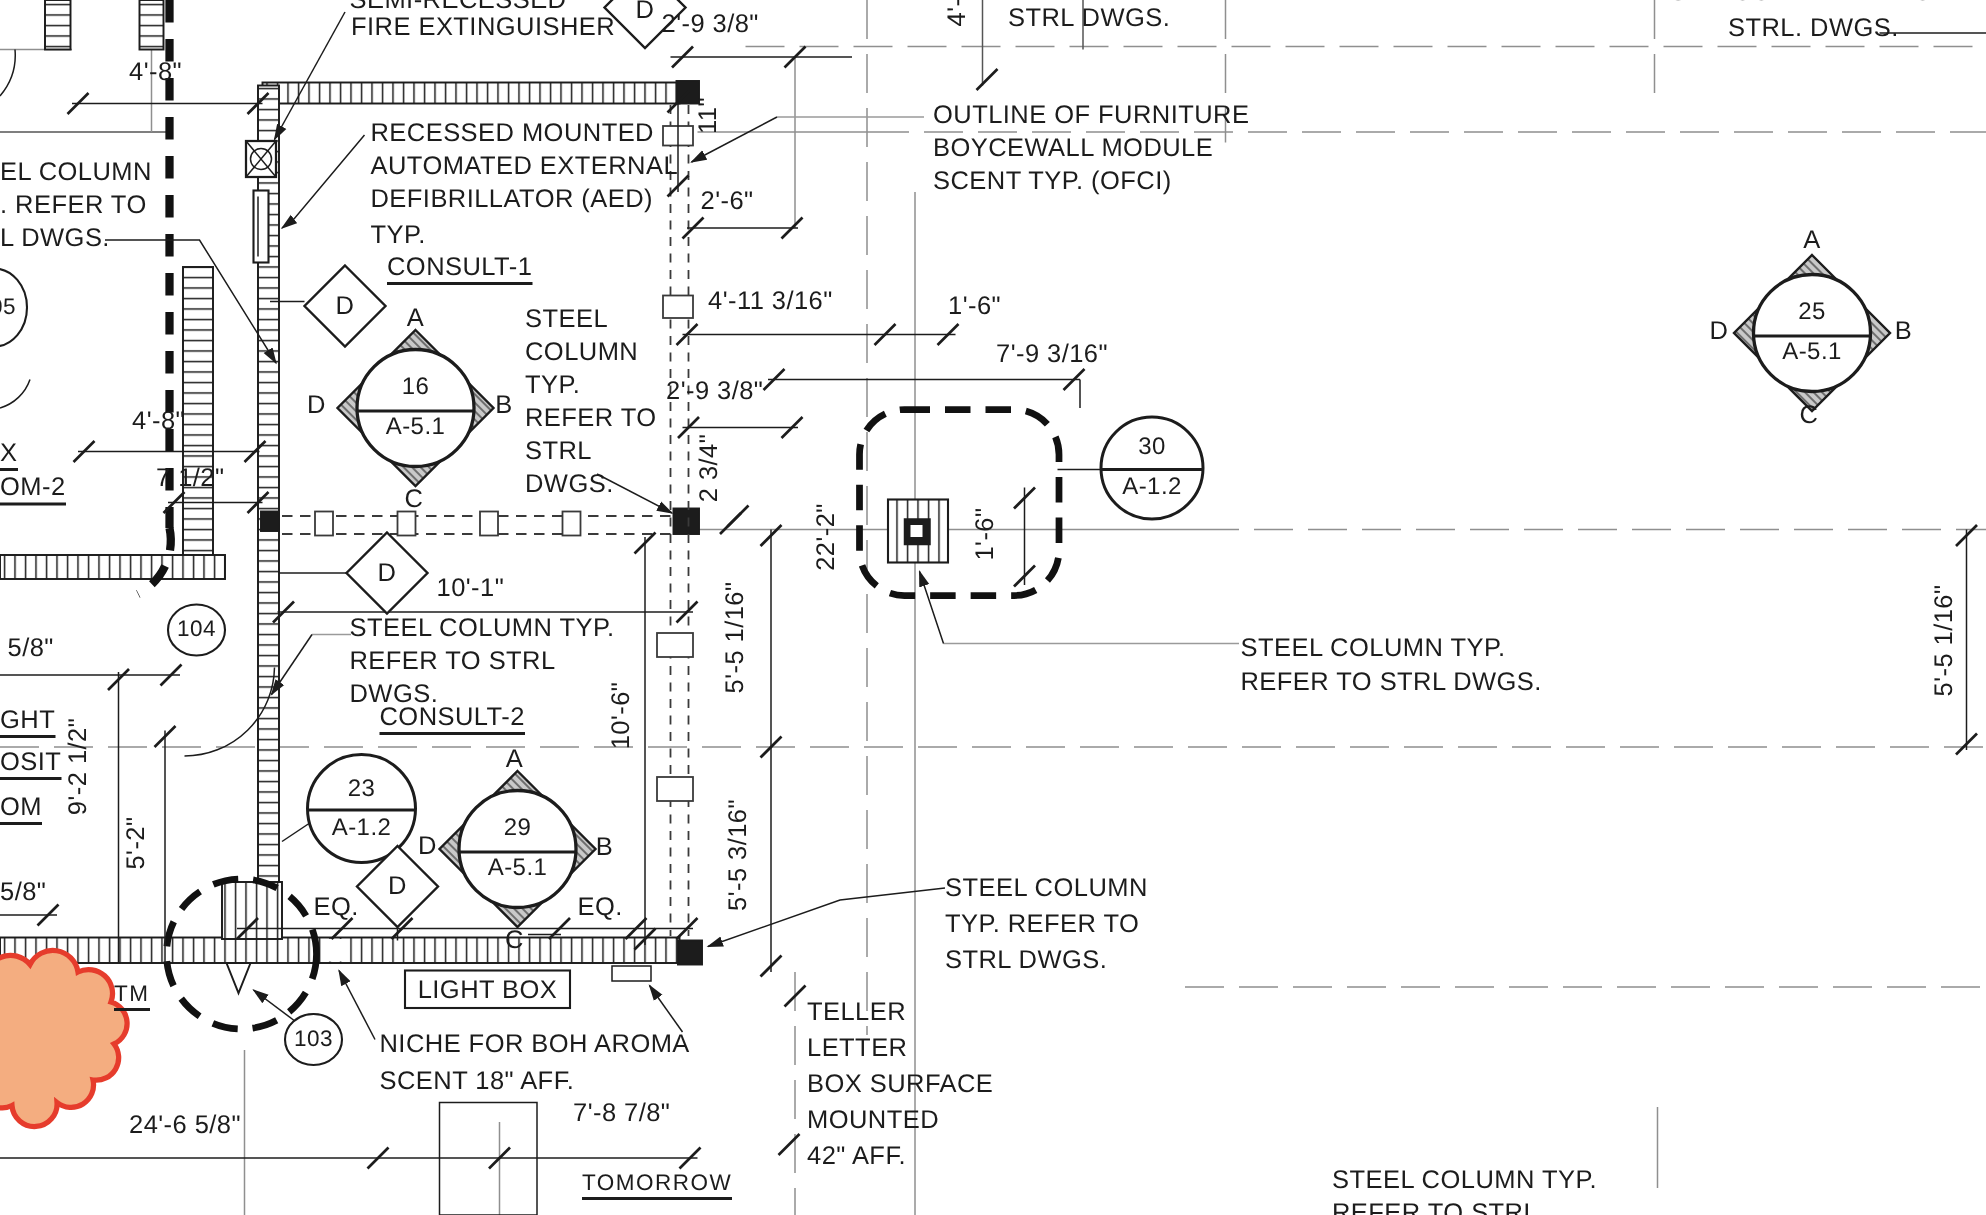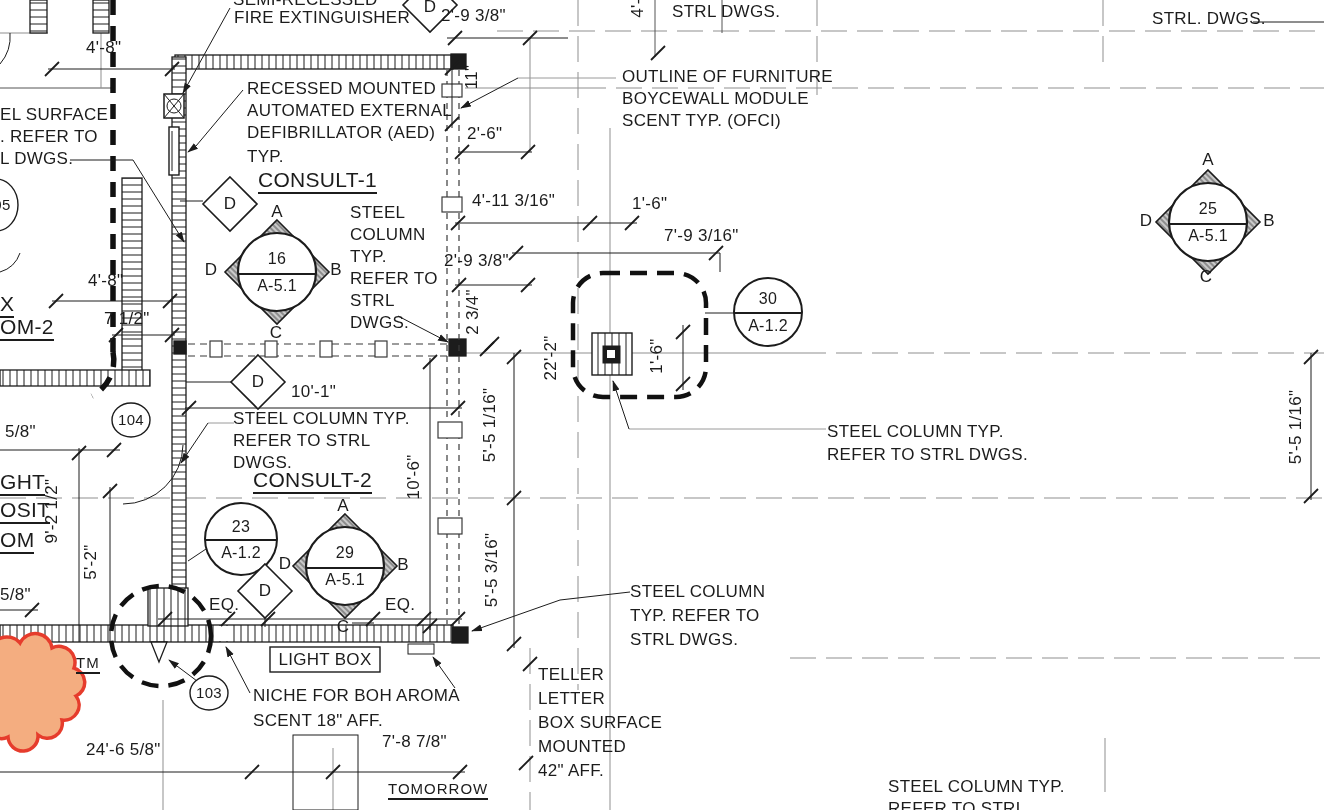--- a/index.html
+++ b/index.html
@@ -2,21 +2,21 @@
 <html><head>
 <meta charset="utf-8">
 <style>
   html,body{margin:0;padding:0;background:#fff;}
   #canvas{position:relative;width:1324px;height:810px;overflow:hidden;background:#fff;
           font-family:"Liberation Sans", sans-serif;}
   #plan-svg{position:absolute;left:0;top:0;}
   .t{position:absolute;font-size:17px;line-height:1.05;color:#1c1c1c;letter-spacing:.3px;white-space:pre;}
   .rot{transform:translate(-50%,-50%) rotate(-90deg);}
   .ctr{transform:translate(-50%,-50%);}
-  .big{font-size:21px;}
+  .big{font-size:17px;}
   .huge{font-size:15px;letter-spacing:1px;}
   .sm{font-size:15px;}
   .num{font-size:16px;}
   .u{border-bottom:2px solid #1c1c1c;padding-bottom:1px;}
   .red-note{font-size:45px;color:#e64a2c;letter-spacing:.5px;white-space:nowrap;}
   .gd{stroke-dasharray:26 10;}
 </style>
 </head>
 <body>
 
@@ -288,21 +288,21 @@
 <div class="t" style="left:247px;top:124px">DEFIBRILLATOR (AED)</div>
 <div class="t" style="left:247px;top:148px">TYP.</div>
 
 <div class="t" style="left:622px;top:68px">OUTLINE OF FURNITURE</div>
 <div class="t" style="left:622px;top:90px">BOYCEWALL MODULE</div>
 <div class="t" style="left:622px;top:112px">SCENT TYP. (OFCI)</div>
 
 <div class="t rot" style="left:472px;top:77px">11"</div>
 <div class="t" style="left:467px;top:125px">2'-6"</div>
 
-<div class="t" style="left:0px;top:106px">EL SURFACE</div>
+<div class="t" style="left:0px;top:106px">EL COLUMN</div>
 <div class="t" style="left:0px;top:128px">. REFER TO</div>
 <div class="t" style="left:0px;top:150px">L DWGS.</div>
 
 <div class="t big u" style="left:258px;top:169px">CONSULT-1</div>
 
 <div class="t" style="left:350px;top:204px">STEEL</div>
 <div class="t" style="left:350px;top:226px">COLUMN</div>
 <div class="t" style="left:350px;top:248px">TYP.</div>
 <div class="t" style="left:350px;top:270px">REFER TO</div>
 <div class="t" style="left:350px;top:292px">STRL</div>

